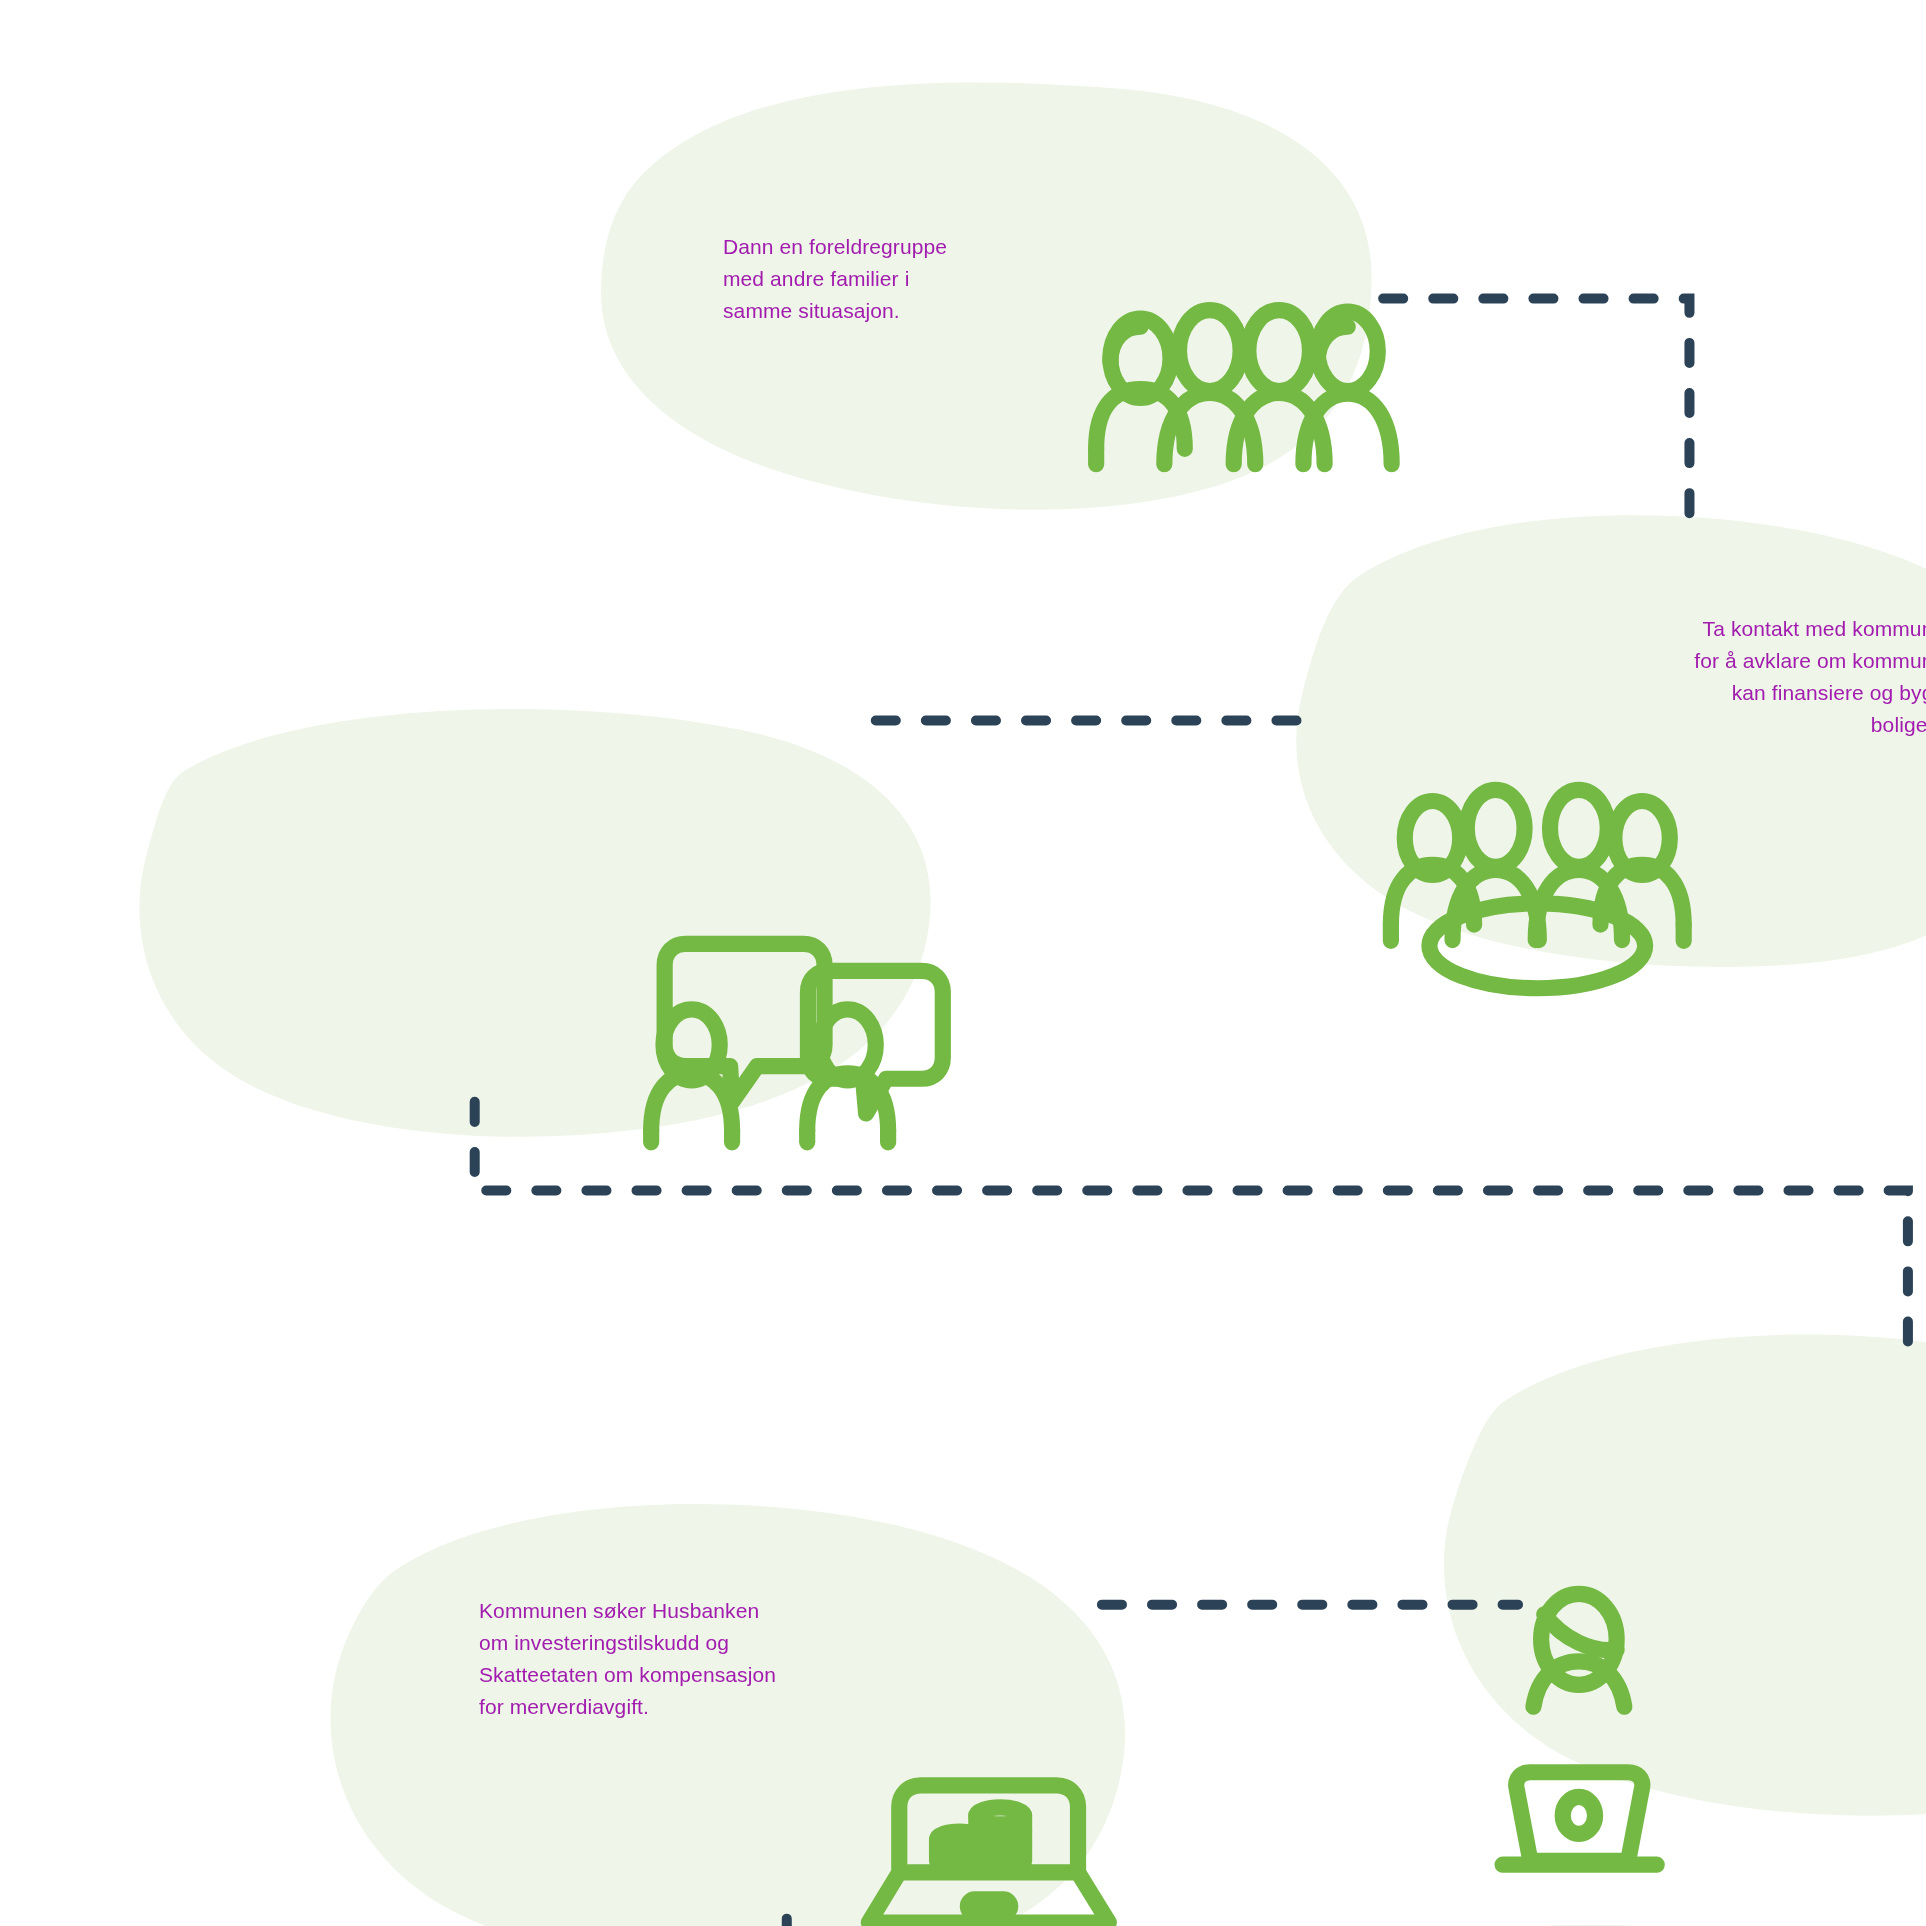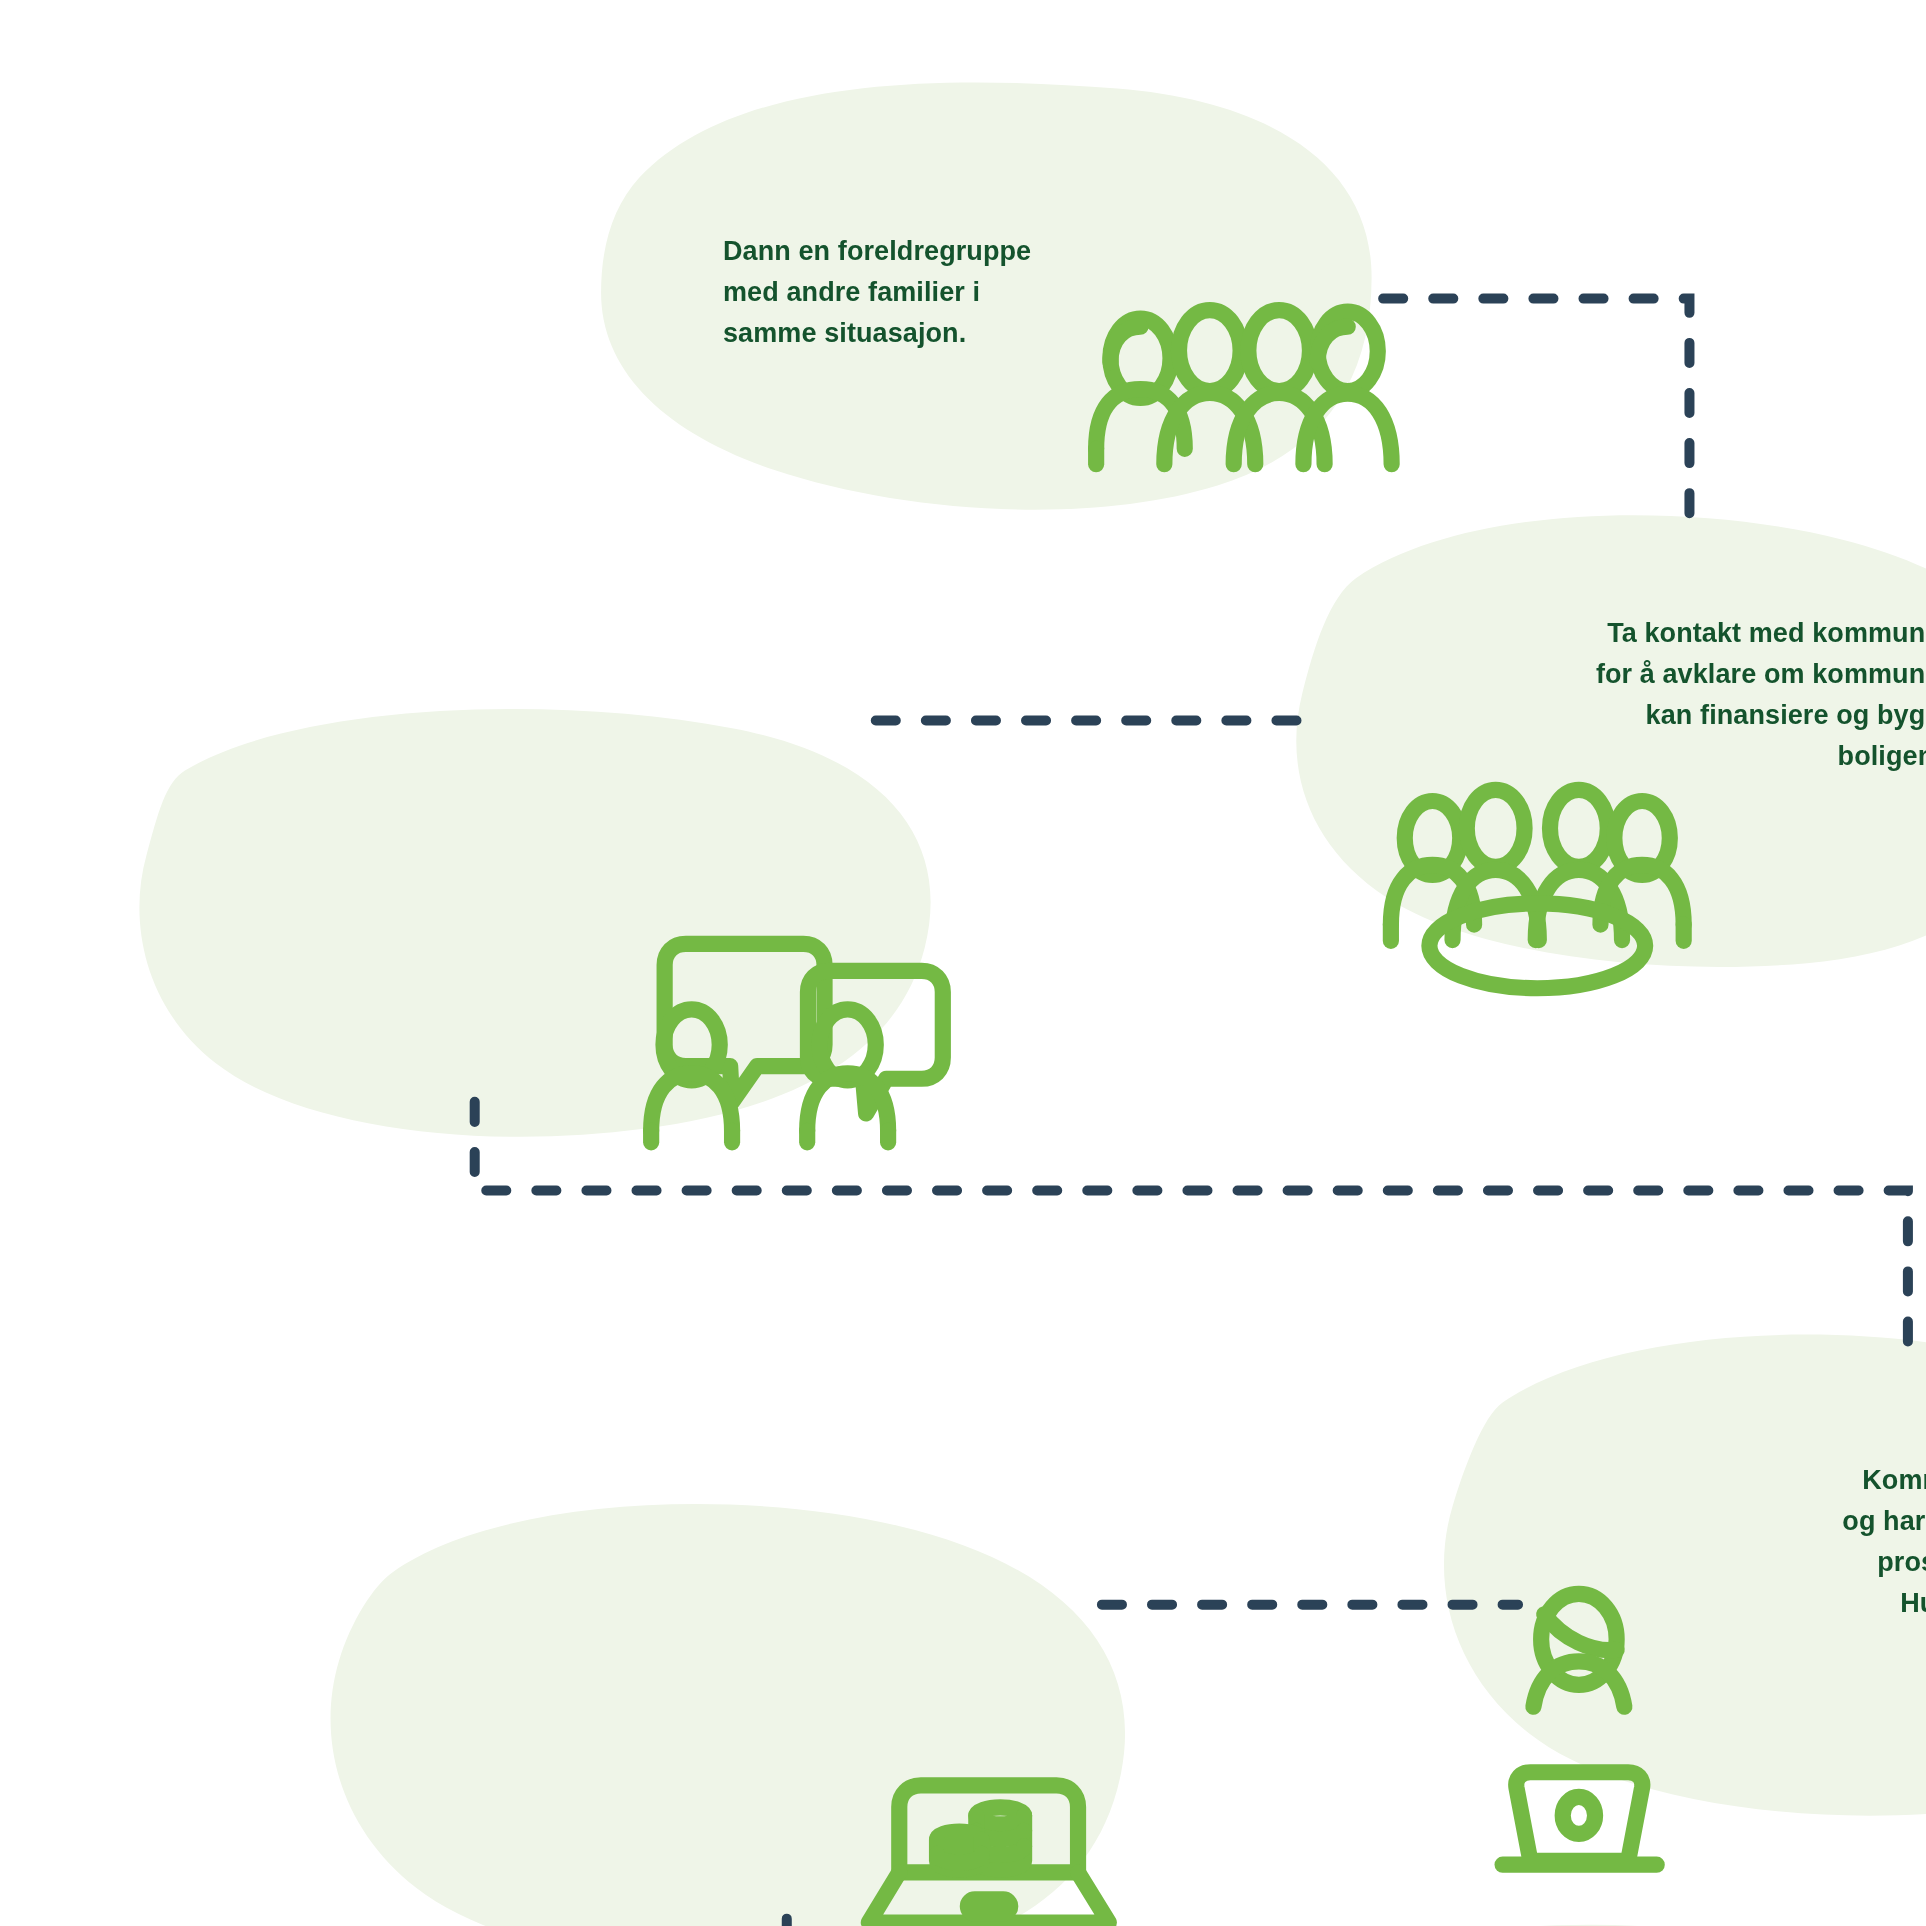--- a/index.html
+++ b/index.html
@@ -19,25 +19,25 @@
   }
   #infographic svg.layer {
     position: absolute;
     top: 0;
     left: 0;
     width: 2430px;
     height: 3076px;
   }
   .step-text {
     position: absolute;
-    color: #14532d;
+    color: #a21caf;
     font-family: "Liberation Sans", sans-serif;
-    font-size: 27px;
+    font-size: 21px;
     line-height: 1.52;
-    font-weight: 700;
+    font-weight: 400;
     letter-spacing: 0.1px;
     white-space: pre-line;
   }
   .align-left  { text-align: left; }
   .align-right { text-align: right; }
 </style>
 </head>
 <body>
 
 <div id="infographic">
@@ -198,15 +198,19 @@
 med andre familier i
 samme situasajon.</div>
   <div class="step-text align-right" style="left:1333px; top:613px; width:624px;">Ta kontakt med kommunen
 for å avklare om kommunen
 kan finansiere og bygge
 boligene.</div>
   <div class="step-text align-right" style="left:1556px; top:1460px; width:678px;">Kommunen stifter borettslag
 og har ansvar for finansiering,
 prosjektledelse, dialog med
 Husbanken og utbyggere.</div>
+  <div class="step-text align-left" style="left:479px; top:1595px; width:639px;">Kommunen søker Husbanken
+om investeringstilskudd og
+Skatteetaten om kompensasjon
+for merverdiavgift.</div>
 
 </div>
 
 
 </body></html>

